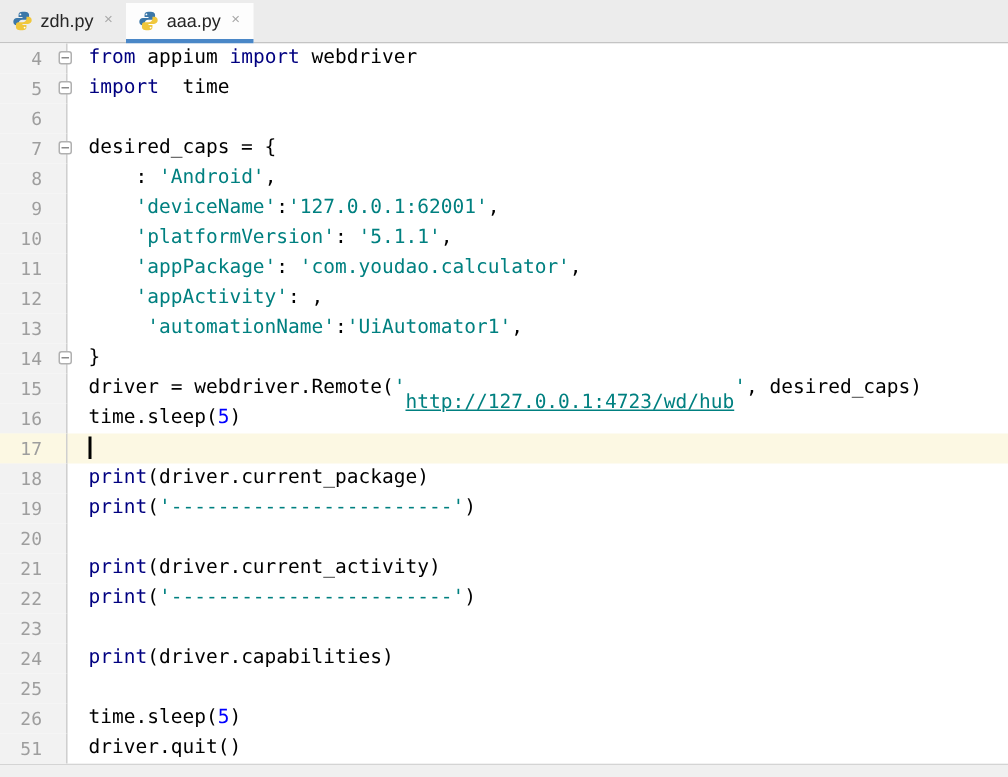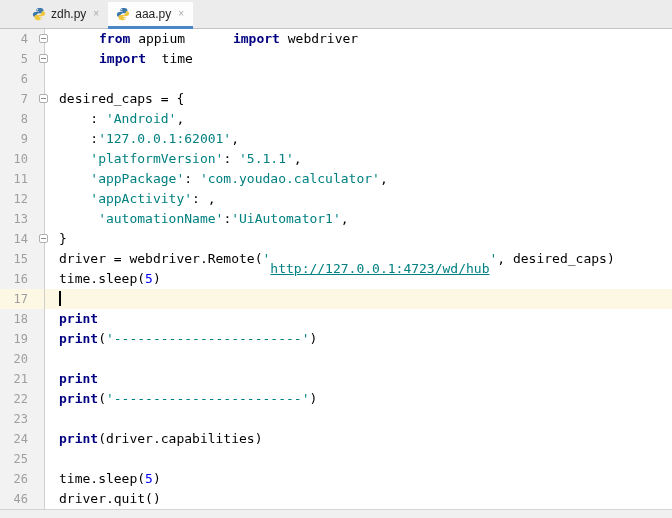--- a/index.html
+++ b/index.html
@@ -12,21 +12,21 @@
   body{
     width:672px;height:518px;overflow:hidden;background:#ffffff;
     font-family:"Liberation Sans", sans-serif;
   }
   .window{width:672px;height:518px;display:flex;flex-direction:column;}
 
   
   .tab-bar{
     height:29px;background:var(--tabbg);
     border-bottom:1px solid #c4c4c4;
-    display:flex;align-items:flex-end;padding-left:24px;flex:0 0 auto;
+    display:flex;align-items:flex-end;padding-left:0;flex:0 0 auto;
   }
   .tab{
     height:27px;display:flex;align-items:center;gap:5px;
     padding:0 9px 0 8px;border-bottom:3px solid transparent;
     margin-bottom:-1px;cursor:pointer;
   }
   .tab .tab-label{font-size:12px;color:#262626;}
   .tab.active{background:#fdfdfd;border-bottom-color:var(--accent);align-items:center;}
   .tab-close{
     font-size:10px;color:#a8a8a8;line-height:10px;margin-left:2px;cursor:pointer;
@@ -53,22 +53,22 @@
   .fold-marker::after{
     content:"";position:absolute;left:1px;right:1px;top:3px;height:1px;background:#8a8a8a;
   }
   .code{
     white-space:pre;font-size:13px;line-height:20px;color:var(--plain);
     display:flex;align-items:center;
   }
   .code span{white-space:pre;}
   .line.current{background:var(--curbg);}
   .line.current .gutter{background:var(--curbg);}
-  .seg-kw{color:var(--kw);font-weight:bold;margin-left:40px;}
-  .seg-builtin{color:var(--kw);font-weight:bold;}
+  .seg-kw{color:var(--kw);font-weight:normal;}
+  .seg-builtin{color:var(--kw);}
   .seg-str{color:var(--str);}
   .seg-url{color:var(--str);text-decoration:underline;margin-top:20px;}
   .seg-num{color:var(--num);}
   .seg-plain{color:var(--plain);}
   .caret{
     display:inline-block;width:2px;height:15px;background:#000;
     vertical-align:middle;margin-top:-1px;
   }
 
   
@@ -139,21 +139,21 @@
         <div class="code"><span class="seg-plain">desired_caps = {</span></div>
       </div>
       <div class="line">
         <div class="gutter">8</div>
         <div class="fold-col"></div>
         <div class="code"><span class="seg-plain">    </span><span class="seg-plain">: </span><span class="seg-str">'Android'</span><span class="seg-plain">,</span></div>
       </div>
       <div class="line">
         <div class="gutter">9</div>
         <div class="fold-col"></div>
-        <div class="code"><span class="seg-plain">    </span><span class="seg-plain">:</span><span class="seg-str">'127.0.0.1:62001'</span><span class="seg-plain">,</span></div>
+        <div class="code"><span class="seg-plain">    </span><span class="seg-str">'deviceName'</span><span class="seg-plain">:</span><span class="seg-str">'127.0.0.1:62001'</span><span class="seg-plain">,</span></div>
       </div>
       <div class="line">
         <div class="gutter">10</div>
         <div class="fold-col"></div>
         <div class="code"><span class="seg-plain">    </span><span class="seg-str">'platformVersion'</span><span class="seg-plain">: </span><span class="seg-str">'5.1.1'</span><span class="seg-plain">,</span></div>
       </div>
       <div class="line">
         <div class="gutter">11</div>
         <div class="fold-col"></div>
         <div class="code"><span class="seg-plain">    </span><span class="seg-str">'appPackage'</span><span class="seg-plain">: </span><span class="seg-str">'com.youdao.calculator'</span><span class="seg-plain">,</span></div>
@@ -186,36 +186,36 @@
         <div class="code"><span class="seg-plain">time.sleep(</span><span class="seg-num">5</span><span class="seg-plain">)</span></div>
       </div>
       <div class="line current">
         <div class="gutter">17</div>
         <div class="fold-col"></div>
         <div class="code"><span class="caret"></span></div>
       </div>
       <div class="line">
         <div class="gutter">18</div>
         <div class="fold-col"></div>
-        <div class="code"><span class="seg-builtin">print</span></div>
+        <div class="code"><span class="seg-builtin">print</span><span class="seg-plain">(driver.current_package)</span></div>
       </div>
       <div class="line">
         <div class="gutter">19</div>
         <div class="fold-col"></div>
         <div class="code"><span class="seg-builtin">print</span><span class="seg-plain">(</span><span class="seg-str">'------------------------'</span><span class="seg-plain">)</span></div>
       </div>
       <div class="line">
         <div class="gutter">20</div>
         <div class="fold-col"></div>
         <div class="code"></div>
       </div>
       <div class="line">
         <div class="gutter">21</div>
         <div class="fold-col"></div>
-        <div class="code"><span class="seg-builtin">print</span></div>
+        <div class="code"><span class="seg-builtin">print</span><span class="seg-plain">(driver.current_activity)</span></div>
       </div>
       <div class="line">
         <div class="gutter">22</div>
         <div class="fold-col"></div>
         <div class="code"><span class="seg-builtin">print</span><span class="seg-plain">(</span><span class="seg-str">'------------------------'</span><span class="seg-plain">)</span></div>
       </div>
       <div class="line">
         <div class="gutter">23</div>
         <div class="fold-col"></div>
         <div class="code"></div>
@@ -229,21 +229,21 @@
         <div class="gutter">25</div>
         <div class="fold-col"></div>
         <div class="code"></div>
       </div>
       <div class="line">
         <div class="gutter">26</div>
         <div class="fold-col"></div>
         <div class="code"><span class="seg-plain">time.sleep(</span><span class="seg-num">5</span><span class="seg-plain">)</span></div>
       </div>
       <div class="line">
-        <div class="gutter">46</div>
+        <div class="gutter">51</div>
         <div class="fold-col"></div>
         <div class="code"><span class="seg-plain">driver.quit()</span></div>
       </div>
     </div>
 
   <div class="bottom-strip"></div>
 
 </div>
 
 </body></html>

